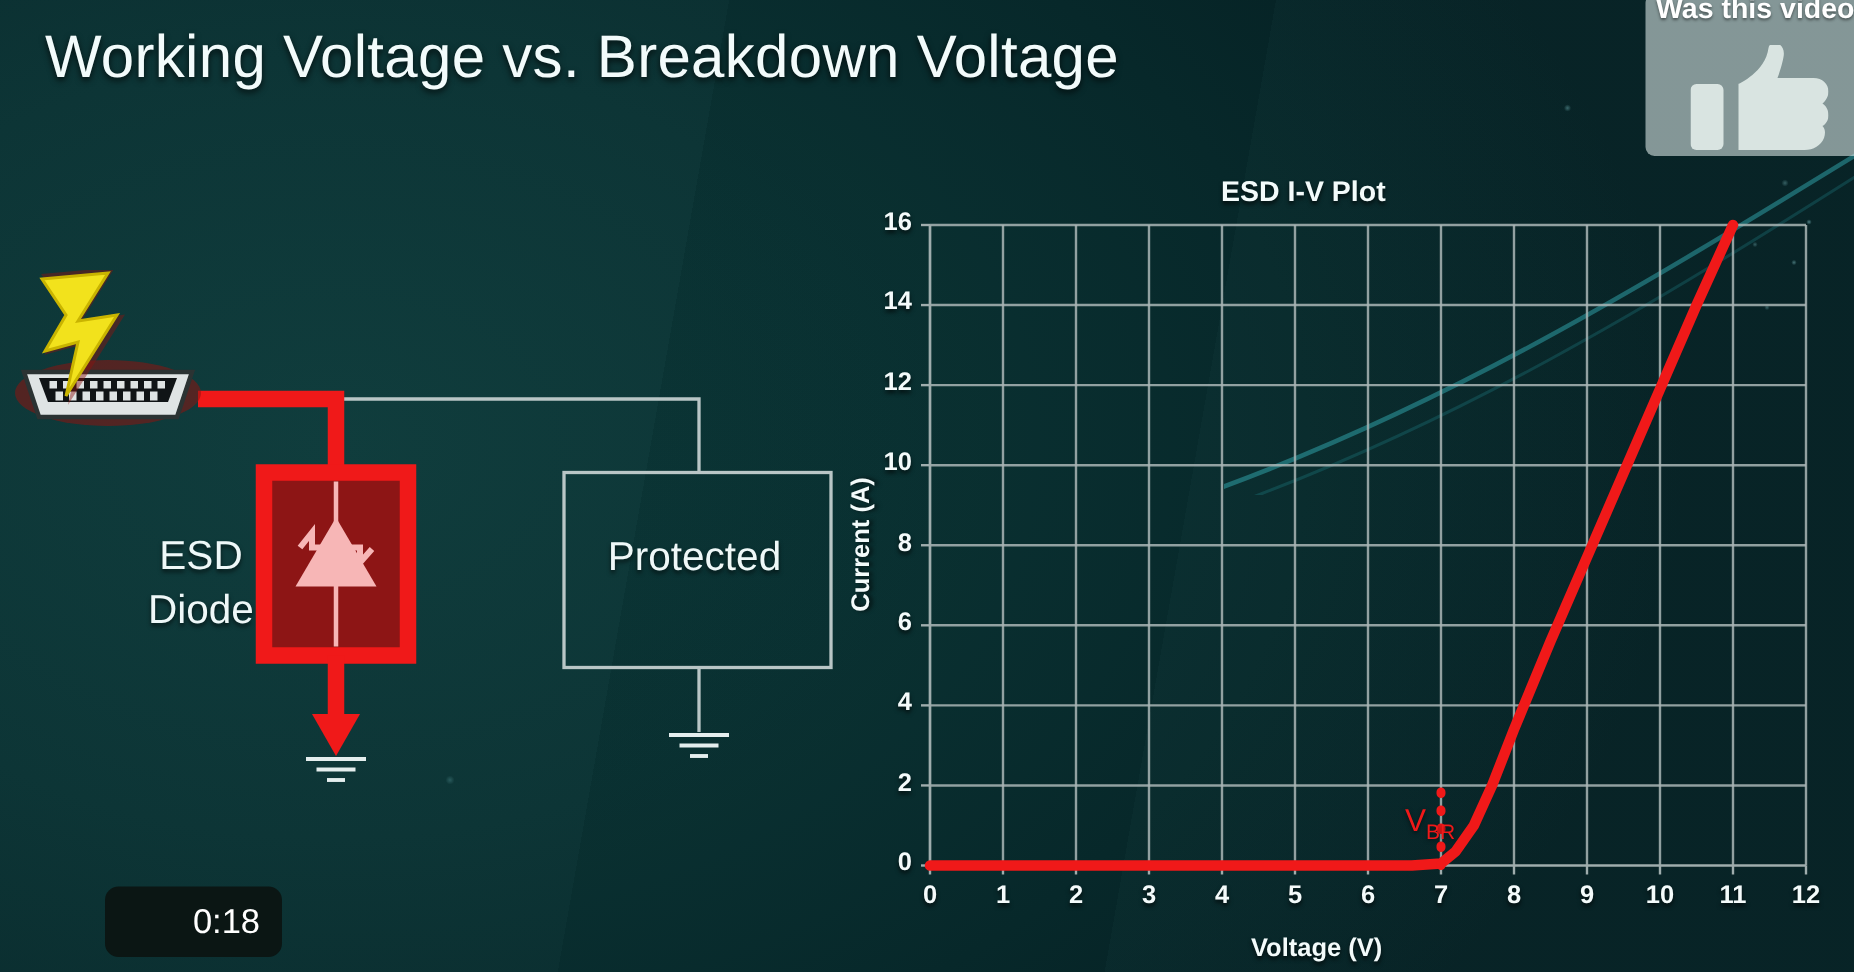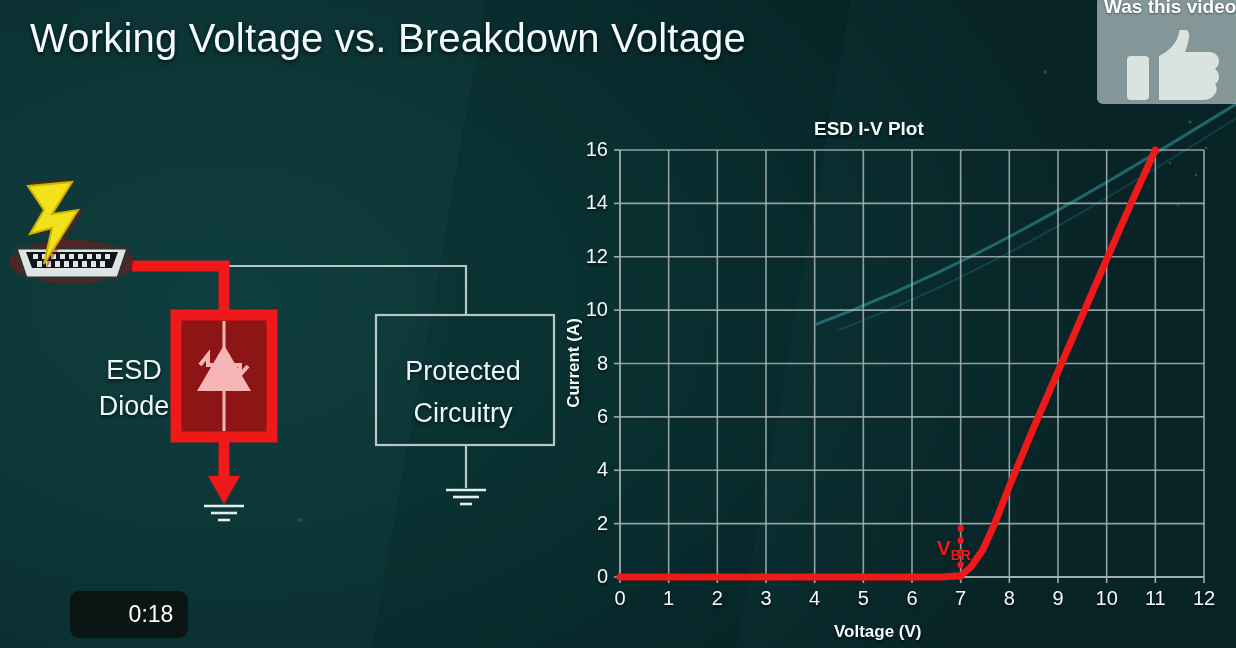--- a/index.html
+++ b/index.html
@@ -163,31 +163,31 @@
     left: 282px;
     top: 514px;
     font-size: 17px;
     font-weight: bold;
     color: #f3fbfb;
     text-shadow: 0 2px 3px rgba(0,0,0,.7);
     white-space: nowrap;
   }
   .ytick, .xtick {
     position: absolute;
-    font-size: 20px;
-    font-weight: normal;
+    font-size: 17px;
+    font-weight: bold;
     color: #f4fbfb;
     text-shadow: 0 2px 3px rgba(0,0,0,.7);
   }
   .ytick { text-align: right; width: 34px; }
   .xtick { text-align: center; width: 30px; }
   #vbr-label {
     position: absolute;
     font-size: 21px;
-    font-weight: bold;
+    font-weight: normal;
     color: #f01919;
     text-shadow: 0 1px 3px rgba(0,0,0,.55);
     white-space: nowrap;
   }
   #vbr-label sub { font-size: 14px; }
 </style>
 </head>
 <body>
 
 <div id="stage">
@@ -274,21 +274,20 @@
       <path d="M28 6 L72 2 L52 34 L78 30 L44 84 L52 48 L30 54 L44 30 Z" fill="#f2e21c" stroke="#c9b400" stroke-width="2"></path>
     </g>
   </svg>
 
   <div class="lbl-esd">
     <div>ESD</div>
     <div>Diode</div>
   </div>
   <div class="lbl-protected">
     <div>Protected</div>
-    <div>Circuitry</div>
   </div>
 
   <div class="stamp" id="stamp-a">0:18</div>
 
   <div id="chart">
     <div id="chart-title">ESD I-V Plot</div>
     <div id="ylabel">Current (A)</div>
     <div id="xlabel">Voltage (V)</div>
 
     <div id="tick-layer">

